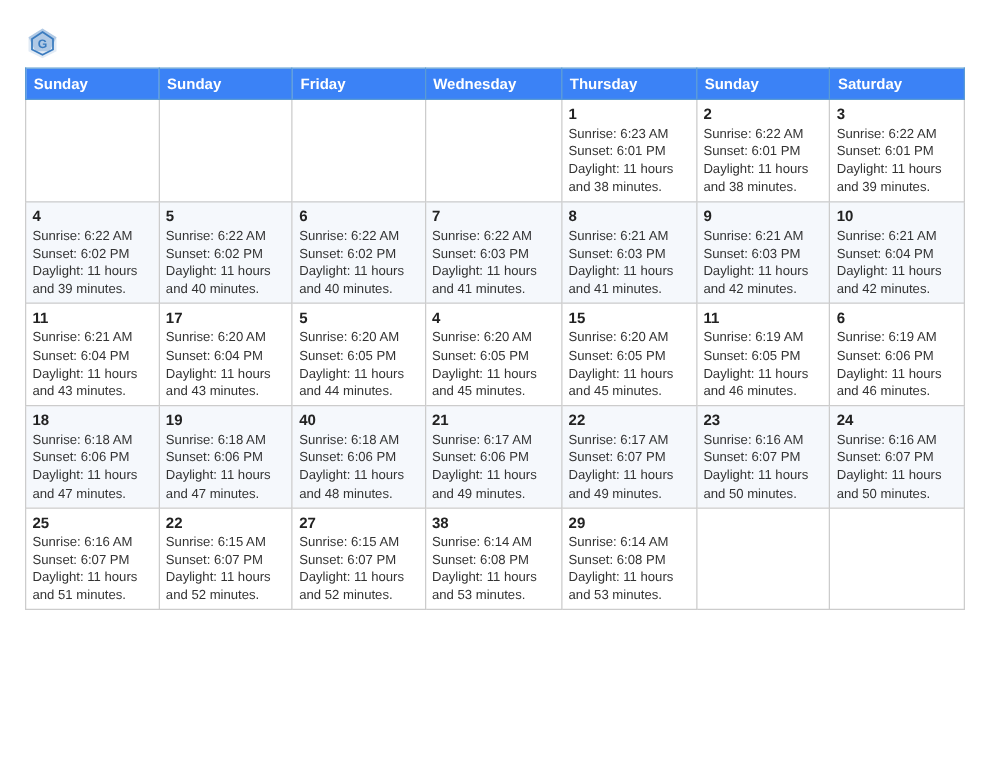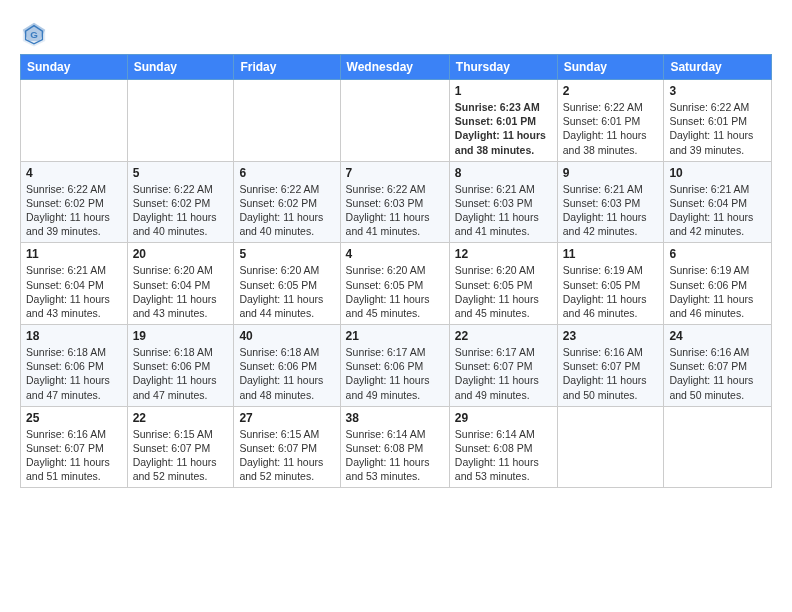--- a/index.html
+++ b/index.html
@@ -136,21 +136,21 @@
         </tr>
     </thead>
     <tbody id="calendar-body">
     <tr>
           <td class="empty-cell"></td>
           <td class="empty-cell"></td>
           <td class="empty-cell"></td>
           <td class="empty-cell"></td>
           <td>
             <span class="day-number">1</span>
-            <div class="day-info" style="white-space: pre-line; font-weight: bold;">Sunrise: 6:23 AM
+            <div class="day-info" style="white-space: pre-line;">Sunrise: 6:23 AM
 Sunset: 6:01 PM
 Daylight: 11 hours
 and 38 minutes.</div>
           </td>
           <td>
             <span class="day-number">2</span>
             <div class="day-info" style="white-space: pre-line;">Sunrise: 6:22 AM
 Sunset: 6:01 PM
 Daylight: 11 hours
 and 38 minutes.</div>
@@ -216,42 +216,42 @@
         </tr>
         <tr>
           <td>
             <span class="day-number">11</span>
             <div class="day-info" style="white-space: pre-line;">Sunrise: 6:21 AM
 Sunset: 6:04 PM
 Daylight: 11 hours
 and 43 minutes.</div>
           </td>
           <td>
-            <span class="day-number">20</span>
+            <span class="day-number">17</span>
             <div class="day-info" style="white-space: pre-line;">Sunrise: 6:20 AM
 Sunset: 6:04 PM
 Daylight: 11 hours
 and 43 minutes.</div>
           </td>
           <td>
             <span class="day-number">5</span>
             <div class="day-info" style="white-space: pre-line;">Sunrise: 6:20 AM
 Sunset: 6:05 PM
 Daylight: 11 hours
 and 44 minutes.</div>
           </td>
           <td>
             <span class="day-number">4</span>
             <div class="day-info" style="white-space: pre-line;">Sunrise: 6:20 AM
 Sunset: 6:05 PM
 Daylight: 11 hours
 and 45 minutes.</div>
           </td>
           <td>
-            <span class="day-number">12</span>
+            <span class="day-number">15</span>
             <div class="day-info" style="white-space: pre-line;">Sunrise: 6:20 AM
 Sunset: 6:05 PM
 Daylight: 11 hours
 and 45 minutes.</div>
           </td>
           <td>
             <span class="day-number">11</span>
             <div class="day-info" style="white-space: pre-line;">Sunrise: 6:19 AM
 Sunset: 6:05 PM
 Daylight: 11 hours

